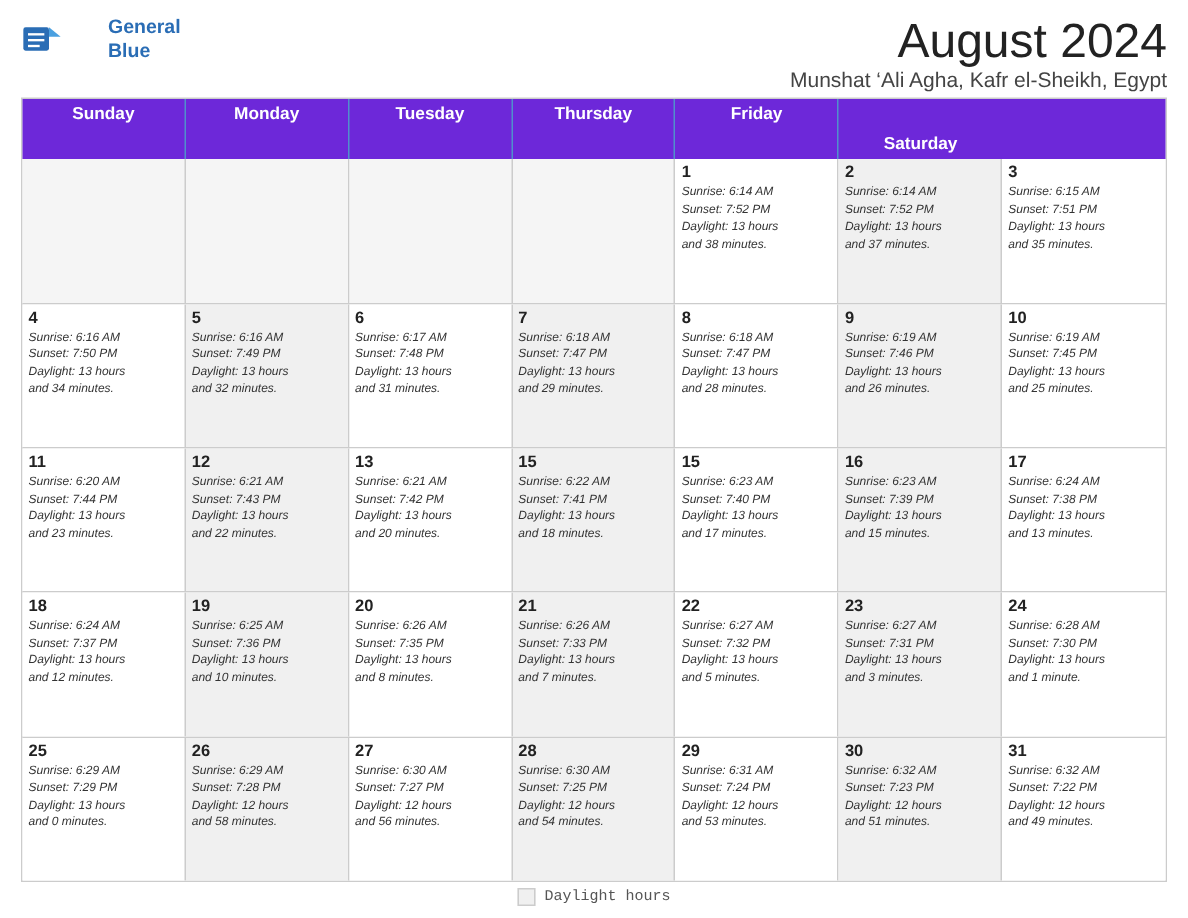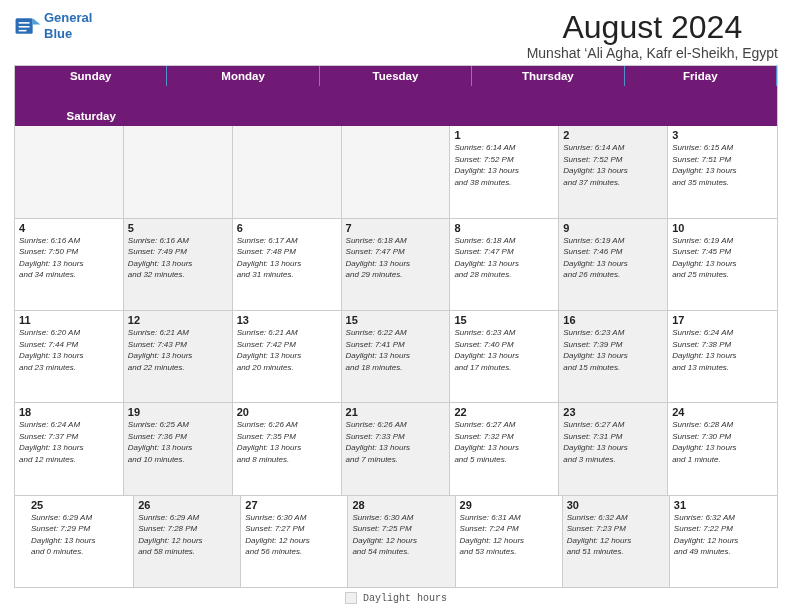--- a/index.html
+++ b/index.html
@@ -29,50 +29,51 @@
       gap: 0;
     }
     .logo-text {
       font-size: 13px;
       font-weight: bold;
       color: #333;
       line-height: 1.2;
     }
     .logo-text span {
       color: #2a6db5;
+      margin-left: 28px;
     }
     .logo-icon {
       width: 28px;
       height: 28px;
       margin-right: 2px;
     }
     .title-block {
-      text-align: center;
+      text-align: right;
     }
     .main-title {
       font-size: 32px;
       font-weight: 300;
       color: #222;
       line-height: 1.1;
     }
     .sub-title {
       font-size: 14px;
       color: #444;
       font-weight: normal;
     }
     .calendar {
       flex: 1;
       display: flex;
       flex-direction: column;
       border: 1px solid #ccc;
     }
     .cal-header-row {
       display: grid;
-      grid-template-columns: repeat(5, 1fr);
-      background: #701a75;
+      grid-template-columns: repeat(7, 1fr);
+      background: #6d28d9;
     }
     .cal-header-cell {
       color: #fff;
       font-size: 11.5px;
       font-weight: bold;
       text-align: center;
       padding: 4px 2px;
       border-right: 1px solid #5090cc;
     }
     .cal-header-cell:last-child { border-right: none; margin-top: 20px; }
@@ -80,21 +81,21 @@
       flex: 1;
       display: flex;
       flex-direction: column;
     }
     .cal-row {
       display: grid;
       grid-template-columns: repeat(7, 1fr);
       flex: 1;
       border-bottom: 1px solid #ccc;
     }
-    .cal-row:last-child { border-bottom: none; margin-left: 12px; }
+    .cal-row:last-child { border-bottom: none; }
     .cal-cell {
       border-right: 1px solid #ccc;
       padding: 3px 4px;
       font-size: 8.5px;
       color: #333;
       background: #fff;
       vertical-align: top;
       overflow: hidden;
     }
     .cal-cell:last-child { border-right: none; }

